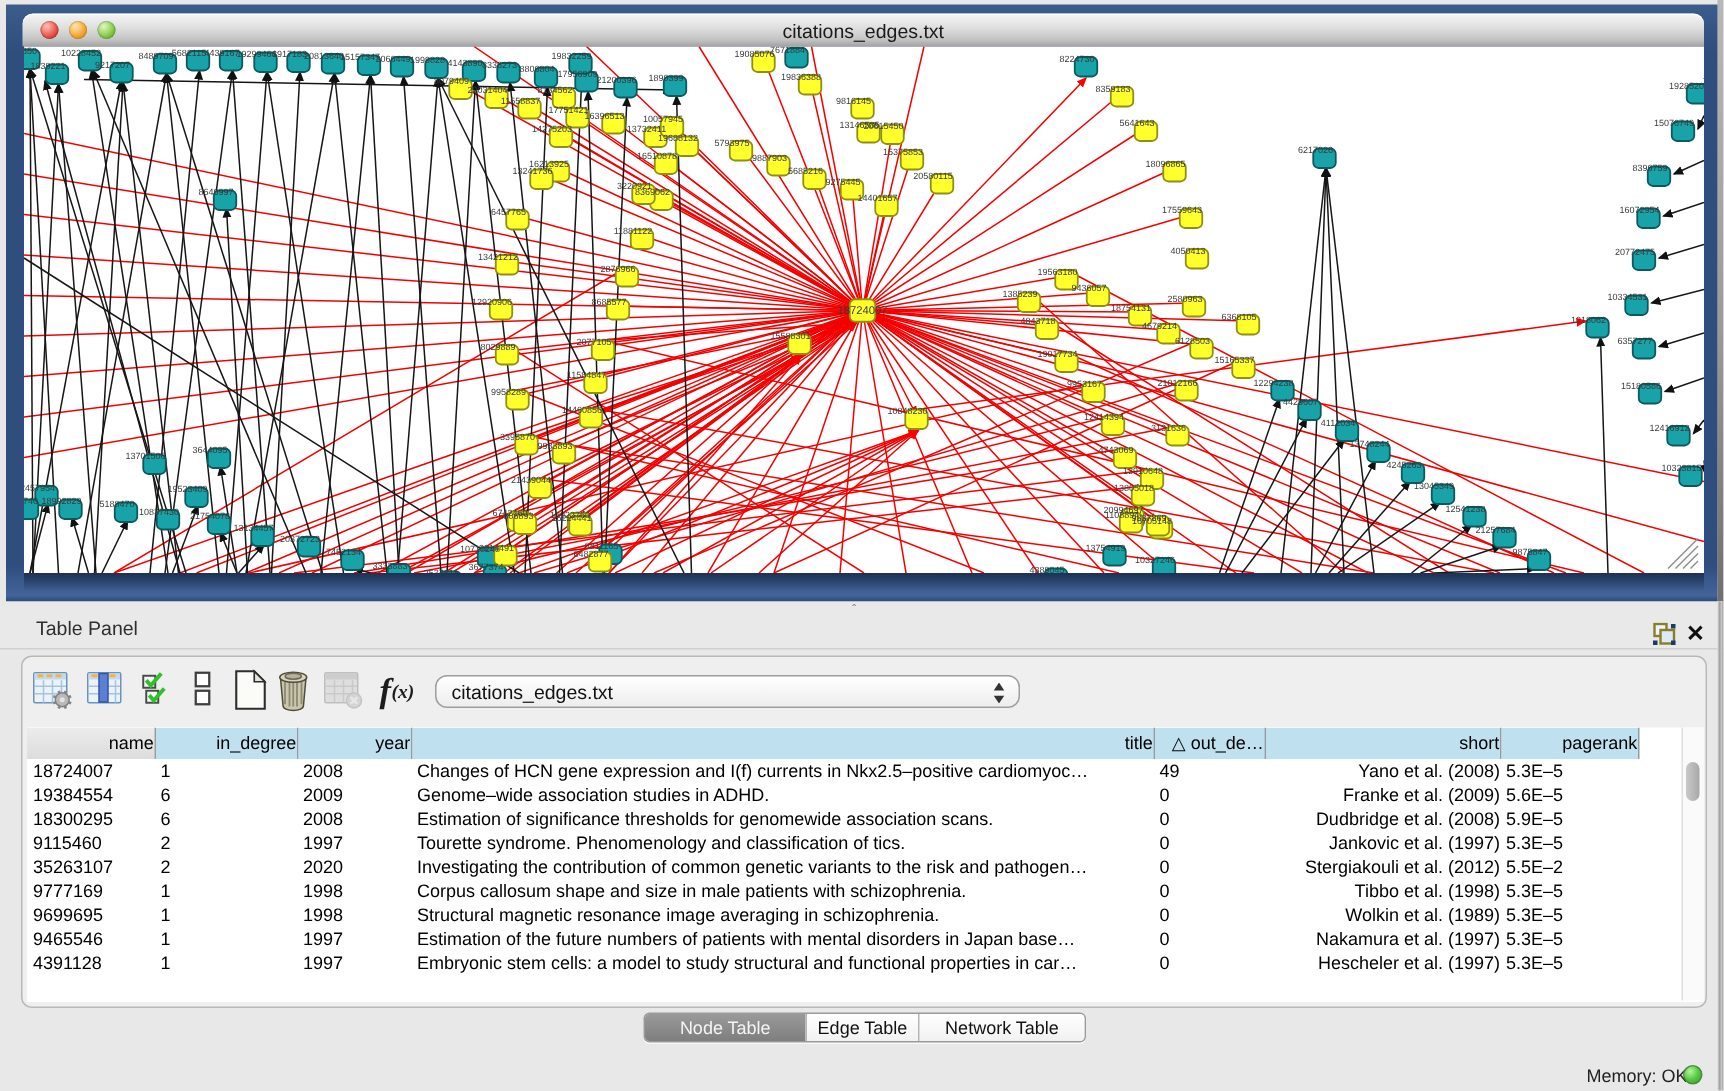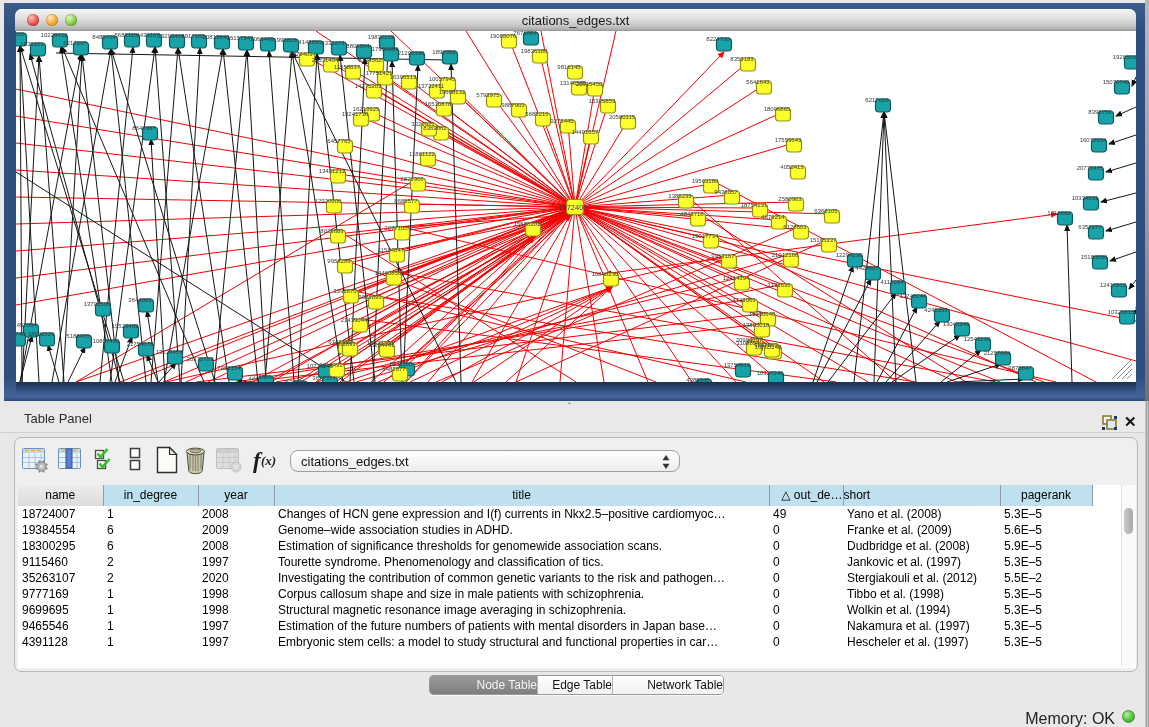--- a/index.html
+++ b/index.html
@@ -23,36 +23,36 @@
 
 #tp{left:0;top:401px;width:1149px;height:326px;background:#e8e8e8}
 #tpbar{left:0;top:3px;width:1149px;height:28px;background:#e9e9e9;border-bottom:1px solid #d0d0d0}
 #tplabel{left:24px;top:7px;font-size:13px;color:#2e2e2e}
 #caret{left:568px;top:-3px;font-size:9px;color:#777}
 #panel{left:14px;top:36px;width:1122px;height:233px;background:#efefef;
   border:1px solid #b8b8b8;border-radius:7px}
 #tbl{left:3px;top:47px;width:1118px;height:183px;background:#fff;overflow:hidden}
 table{border-collapse:collapse;table-layout:fixed;font-size:12px;color:#000;width:1102px}
 td{height:16px;padding:0 0 0 4px;white-space:nowrap;overflow:hidden;line-height:16px}
-.c6{text-align:left}
-thead td{background:#bfe0ef;text-align:center;font-size:12px;height:21px;line-height:21px;
+.c6{text-align:right}
+thead td{background:#bfe0ef;text-align:right;font-size:12px;height:21px;line-height:21px;
   border-right:1px solid #8f9ea6;padding:0}
 thead td.c1{background:linear-gradient(#ececec,#dcdcdc);border-right:1px solid #9a9a9a}
 thead td.c5{text-align:right;padding-left:5px}
 thead td.c8{background:#fff;border-right:none}
 #vscroll{left:1106px;top:47px;width:14px;height:182px;background:#fafafa;border-left:1px solid #e0e0e0}
 #vthumb{left:2px;top:23px;width:9px;height:26px;background:linear-gradient(90deg,#c9c9c9,#a8a8a8);border-radius:5px}
 
 #tabs{left:429px;top:274px;height:18px;display:flex;border:1px solid #9a9a9a;border-radius:4px;
   overflow:hidden;background:#fff;box-shadow:0 1px 0 rgba(255,255,255,.7)}
-.tab{font-size:12px;line-height:18px;text-align:right;color:#111;background:linear-gradient(#fff,#f1f1f1)}
+.tab{font-size:12px;line-height:18px;text-align:center;color:#111;background:linear-gradient(#fff,#f1f1f1)}
 .tab:nth-child(1){width:107px}.tab:nth-child(2){width:74px}.tab:nth-child(3){width:110px}
 .tab.sel{background:linear-gradient(#9a9a9a,#7e7e7e);color:#f4f4f4}
 .tab+.tab{border-left:1px solid #b5b5b5}
-#mem{right:34px;top:309px;font-size:16px;color:#222}
+#mem{right:24px;top:309px;font-size:12px;color:#222}
 #memdot{right:14px;top:309px;width:11px;height:11px;border-radius:50%;
   background:radial-gradient(circle at 35% 30%,#b8f3a0,#59c943 50%,#2f9e22);border:1px solid #4e8a42}
 
 .ic{position:absolute;top:6px}
 #ddown{left:275px;top:12px;width:390px;height:22px;border:1px solid #9f9f9f;border-radius:8px;
   background:linear-gradient(#fff,#ededed);font-size:13px;color:#111;line-height:21px;padding-left:10px;box-sizing:border-box}
 #dar{position:absolute;right:9px;top:4px;width:8px;height:14px}
 
 #fico{left:1102px;top:11px;width:16px;height:16px}
 #xico{left:1124px;top:9px;font-size:15px;font-weight:bold;color:#111}
@@ -758,21 +758,21 @@
               <td class="c6">Tibbo et al. (1998)</td>
               <td class="c7">5.3E–5</td>
               <td class="c8"></td>
             </tr>
 <tr>
               <td class="c1">9699695</td>
               <td class="c2">1</td>
               <td class="c3">1998</td>
               <td class="c4">Structural magnetic resonance image averaging in schizophrenia.</td>
               <td class="c5">0</td>
-              <td class="c6">Wolkin et al. (1994)</td>
+              <td class="c6">Wolkin et al. (1989)</td>
               <td class="c7">5.3E–5</td>
               <td class="c8"></td>
             </tr>
 <tr>
               <td class="c1">9465546</td>
               <td class="c2">1</td>
               <td class="c3">1997</td>
               <td class="c4">Estimation of the future numbers of patients with mental disorders in Japan base…</td>
               <td class="c5">0</td>
               <td class="c6">Nakamura et al. (1997)</td>

